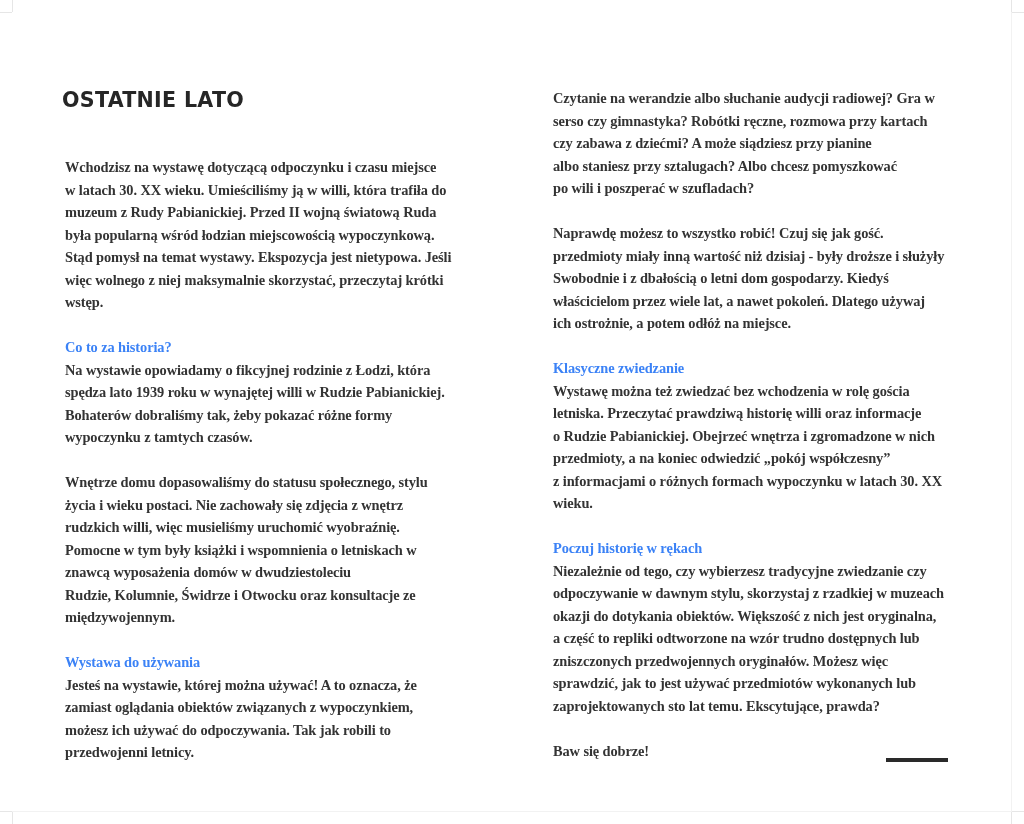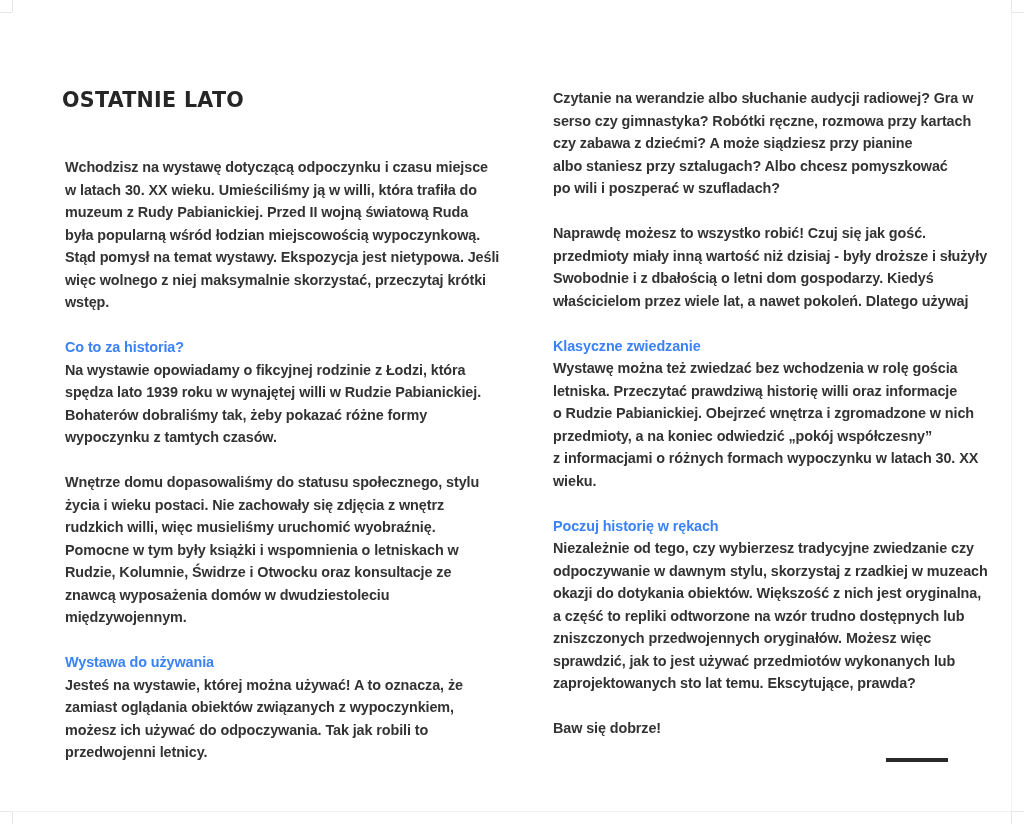--- a/index.html
+++ b/index.html
@@ -19,21 +19,21 @@
       font-family: "DejaVu Sans", sans-serif; font-weight: bold;
       font-size: 21px; letter-spacing: 0.3px; color: #262626;
       transform: scaleX(0.98); transform-origin: left top;
     }
     .col { position: absolute; }
     .col.left { left: 65px; top: 156px; width: 420px; }
     .col.right { left: 553px; top: 87px; width: 420px; }
     .para {
       margin: 0 0 22.5px 0;
       font-size: 14.4px; line-height: 22.5px; font-weight: bold;
-      color: #333333; letter-spacing: -0.1px;
+      color: #333333; letter-spacing: -0.1px; font-family: Liberation Serif, serif;
     }
     .para .line { display: block; white-space: nowrap; }
     .heading { display: block; color: #3b82f6; font-weight: bold; }
     .end-dash { position: absolute; left: 886px; top: 758px; width: 62px; height: 4px; background: #2a2a2a; }
   </style>
 </head>
 <body>
 
 <div class="crop h" style="left:0;top:12px;"></div>
 <div class="crop v" style="left:12px;top:0;"></div>
@@ -60,22 +60,22 @@
     </p>
   <p class="para">
     <span class="heading">Co to za historia?</span>
     <span><span class="line">Na wystawie opowiadamy o fikcyjnej rodzinie z Łodzi, która</span><span class="line">spędza lato 1939 roku w wynajętej willi w Rudzie Pabianickiej.</span><span class="line">Bohaterów dobraliśmy tak, żeby pokazać różne formy</span><span class="line">wypoczynku z tamtych czasów.</span></span>
   </p>
   <p class="para">
       <span class="line">Wnętrze domu dopasowaliśmy do statusu społecznego, stylu</span>
       <span class="line">życia i wieku postaci. Nie zachowały się zdjęcia z wnętrz</span>
       <span class="line">rudzkich willi, więc musieliśmy uruchomić wyobraźnię.</span>
       <span class="line">Pomocne w tym były książki i wspomnienia o letniskach w</span>
+      <span class="line">znawcą wyposażenia domów w dwudziestoleciu</span>
       <span class="line">Rudzie, Kolumnie, Świdrze i Otwocku oraz konsultacje ze</span>
-      <span class="line">znawcą wyposażenia domów w dwudziestoleciu</span>
       <span class="line">międzywojennym.</span>
     </p>
   <p class="para">
     <span class="heading">Wystawa do używania</span>
     <span><span class="line">Jesteś na wystawie, której można używać! A to oznacza, że</span><span class="line">zamiast oglądania obiektów związanych z wypoczynkiem,</span><span class="line">możesz ich używać do odpoczywania. Tak jak robili to</span><span class="line">przedwojenni letnicy.</span></span>
   </p>
 </div>
 
 <div class="col right">
   <p class="para">
@@ -83,20 +83,21 @@
       <span class="line">serso czy gimnastyka? Robótki ręczne, rozmowa przy kartach</span>
       <span class="line">czy zabawa z dziećmi? A może siądziesz przy pianine</span>
       <span class="line">albo staniesz przy sztalugach? Albo chcesz pomyszkować</span>
       <span class="line">po wili i poszperać w szufladach?</span>
     </p>
   <p class="para">
       <span class="line">Naprawdę możesz to wszystko robić! Czuj się jak gość.</span>
       <span class="line">przedmioty miały inną wartość niż dzisiaj - były droższe i służyły</span>
       <span class="line">Swobodnie i z dbałością o letni dom gospodarzy. Kiedyś</span>
       <span class="line">właścicielom przez wiele lat, a nawet pokoleń. Dlatego używaj</span>
+      <span class="line">ich ostrożnie, a potem odłóż na miejsce.</span>
     </p>
   <p class="para">
     <span class="heading">Klasyczne zwiedzanie</span>
     <span><span class="line">Wystawę można też zwiedzać bez wchodzenia w rolę gościa</span><span class="line">letniska. Przeczytać prawdziwą historię willi oraz informacje</span><span class="line">o Rudzie Pabianickiej. Obejrzeć wnętrza i zgromadzone w nich</span><span class="line">przedmioty, a na koniec odwiedzić „pokój współczesny”</span><span class="line">z informacjami o różnych formach wypoczynku w latach 30. XX</span><span class="line">wieku.</span></span>
   </p>
   <p class="para">
     <span class="heading">Poczuj historię w rękach</span>
     <span><span class="line">Niezależnie od tego, czy wybierzesz tradycyjne zwiedzanie czy</span><span class="line">odpoczywanie w dawnym stylu, skorzystaj z rzadkiej w muzeach</span><span class="line">okazji do dotykania obiektów. Większość z nich jest oryginalna,</span><span class="line">a część to repliki odtworzone na wzór trudno dostępnych lub</span><span class="line">zniszczonych przedwojennych oryginałów. Możesz więc</span><span class="line">sprawdzić, jak to jest używać przedmiotów wykonanych lub</span><span class="line">zaprojektowanych sto lat temu. Ekscytujące, prawda?</span></span>
   </p>
   <p class="para">Baw się dobrze!</p>

